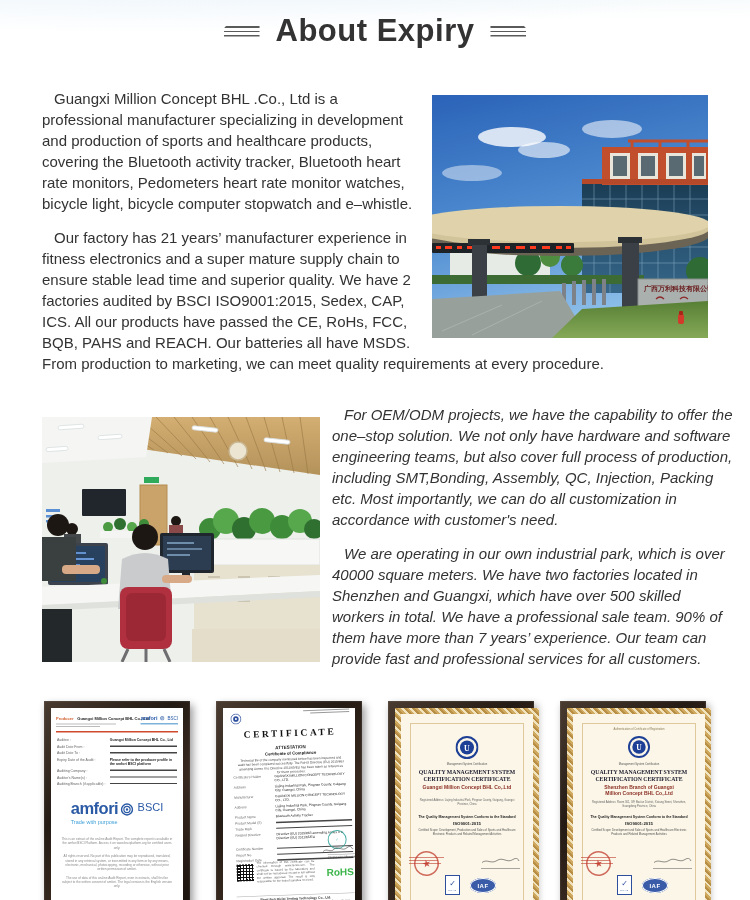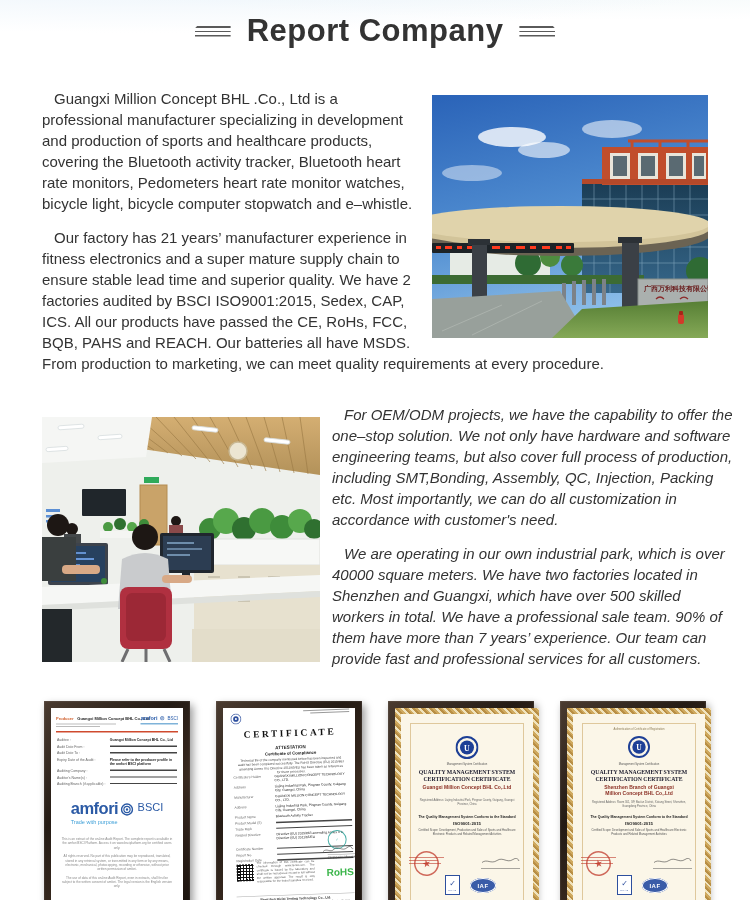--- a/index.html
+++ b/index.html
@@ -132,21 +132,21 @@
   .g-iaf{position:absolute;right:74px;bottom:54px;width:52px;height:30px;border-radius:50%;
     background:#3a5ca8;color:#fff;font-weight:bold;font-size:12px;
     display:flex;align-items:center;justify-content:center;letter-spacing:1px;
     box-shadow:inset 0 0 0 2px #fff,inset 0 0 0 3px #3a5ca8;}
 </style>
 </head>
 <body>
 
 <div class="hero">
   <span class="deco l"></span>
-  <h1 class="page-title" style="margin:0">Report Company</h1>
+  <h1 class="page-title" style="margin:0">About Expiry</h1>
   <span class="deco r"></span>
 </div>
 
 <div id="sect1" class="sect clearfix">
   <div id="factory-fig" class="fig">
     <svg width="276" height="243" viewBox="0 0 276 243" aria-hidden="true">
       <defs>
         <linearGradient id="sky1" x1="0" y1="0" x2="0.25" y2="1">
           <stop offset="0" stop-color="#2a63b8"></stop>
             <stop offset="0.55" stop-color="#4f8cd0"></stop>

